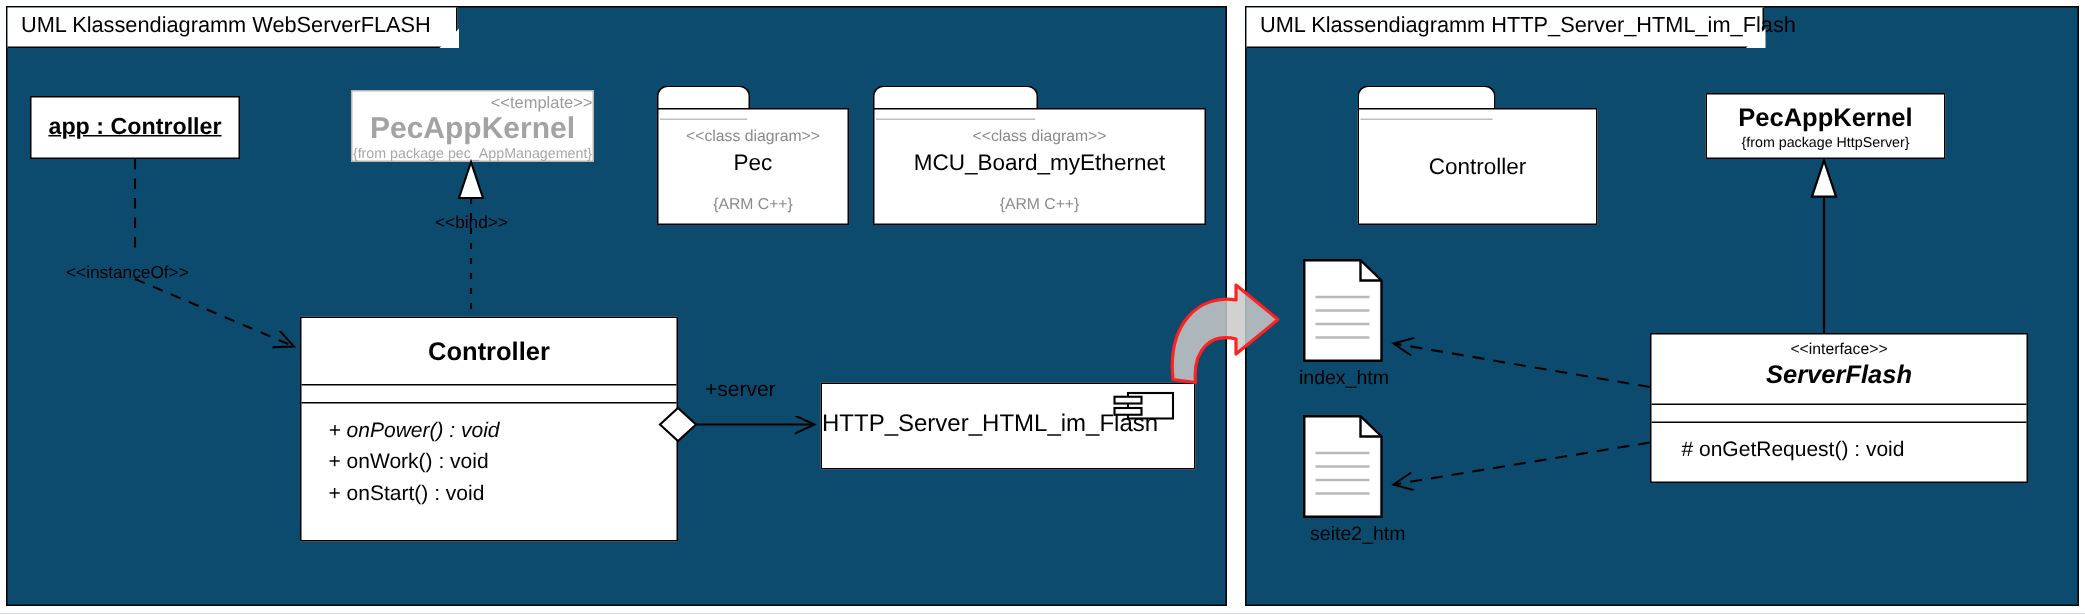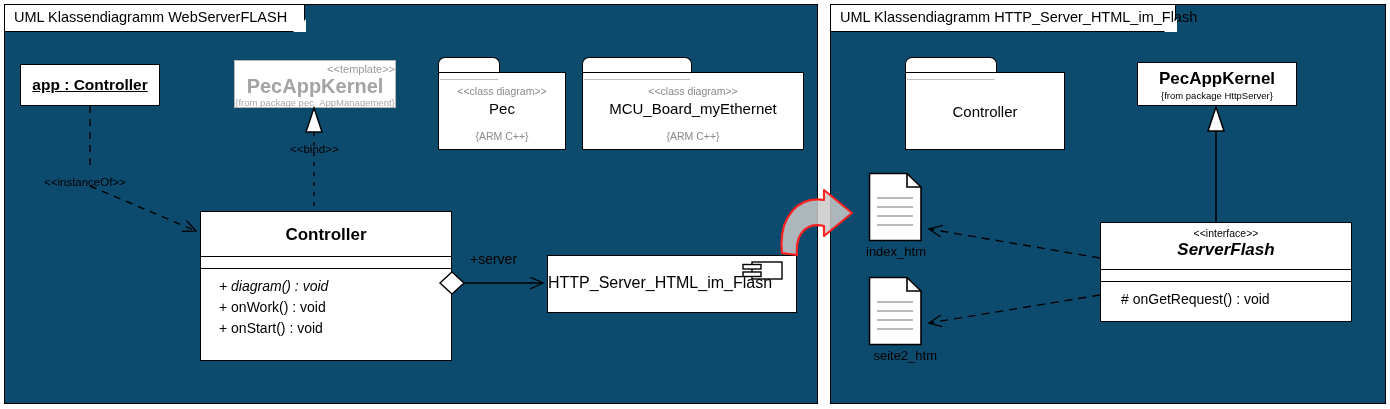--- a/index.html
+++ b/index.html
@@ -101,21 +101,21 @@
     <div class="pkg-foot" style="top:73px;">{ARM C++}</div>
   </div>
 
   <div class="cls" style="left:200px;top:211px;width:252px;height:150px;">
     <div class="cls-name" style="padding-top:12px;height:44px;">
       <div class="cls-title">Controller</div>
     </div>
     <div class="hr" style="top:44px;"></div>
     <div class="hr" style="top:56px;"></div>
     <div class="ops" style="left:18px;top:64px;">
-      <div><span class="it">+ diagram() : void</span></div>
+      <div><span class="it">+ onPower() : void</span></div>
       <div><span>+ onWork() : void</span></div>
       <div><span>+ onStart() : void</span></div>
     </div>
   </div>
 
   <div class="cls" style="left:547px;top:255px;width:250px;height:58px;">
     <div class="comp-label" style="top:18px;">HTTP_Server_HTML_im_Flash</div>
     <div class="comp-icon" style="left:193px;top:4px;">
       <svg width="44" height="22" viewBox="0 0 44 22">
         <rect x="11" y="2" width="30" height="17" fill="#fff" stroke="#000" stroke-width="1.4"></rect>

